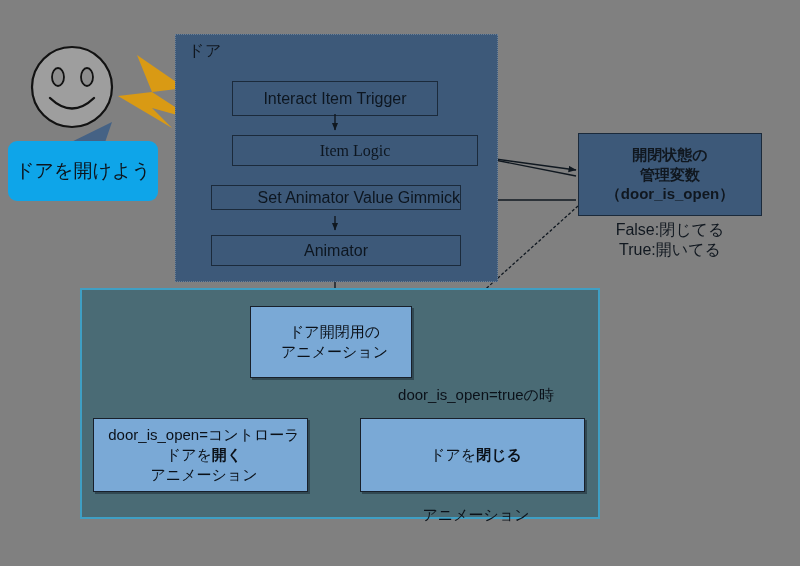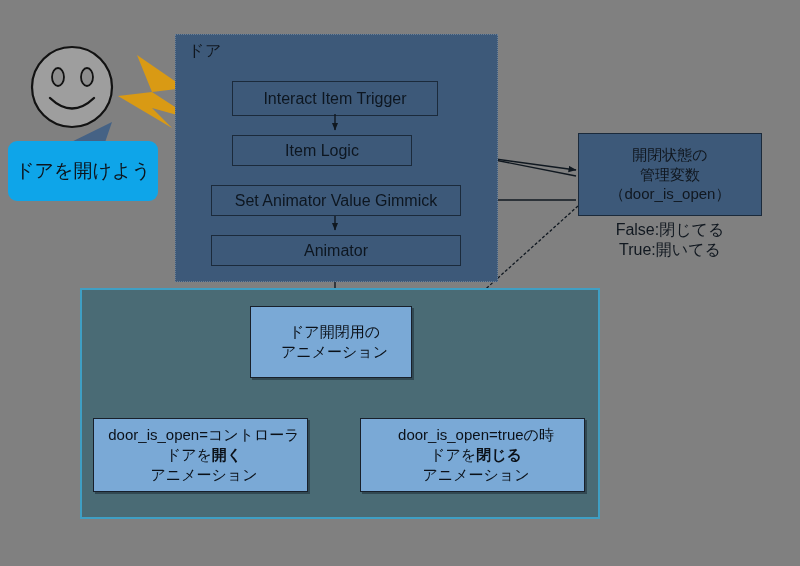--- a/index.html
+++ b/index.html
@@ -78,20 +78,21 @@
     background: #3d5979;
     border: 1px solid #1b2a3b;
     color: #10171f;
     display: flex;
     flex-direction: column;
     align-items: center;
     justify-content: center;
     text-align: center;
     font-size: 15px;
     line-height: 1.3;
+    font-weight: bold;
   }
   .state-legend {
     left: 578px; top: 220px; width: 184px;
     text-align: center;
     color: #111820;
     font-size: 16px;
     line-height: 1.25;
   }
   .state-legend div { white-space: nowrap; }
 
@@ -163,25 +164,25 @@
   </svg>
 
   <div class="abs group-dark">
     <div class="group-label">ドア</div>
   </div>
 
   <div class="abs node-dark" style="left:232px; top:81px; width:206px; height:35px;">
     <span>Interact Item Trigger</span>
   </div>
 
-  <div class="abs node-dark" style="left:232px; top:135px; width:180px; height:31px;">
+  <div class="abs node-dark" style="left:232px; top:135px; width:246px; height:31px;font-family:Liberation Serif, serif;">
     <span>Item Logic</span>
   </div>
 
-  <div class="abs node-dark" style="left:211px; top:185px; width:250px; height:31px;">
+  <div class="abs node-dark" style="left:211px; top:185px; width:250px; height:25px;justify-content:flex-end;">
     <span>Set Animator Value Gimmick</span>
   </div>
 
   <div class="abs node-dark" style="left:211px; top:235px; width:250px; height:31px;">
     <span>Animator</span>
   </div>
 
   <svg class="svg-layer" viewBox="0 0 800 566">
     <path class="edge" d="M335,114 L335,130" marker-end="url(#ah2)"></path>
     <path class="edge" d="M335,216 L335,230" marker-end="url(#ah2)"></path>
@@ -204,21 +205,21 @@
     <span class="lnline">ドア開閉用の</span>
     <span class="lnline">アニメーション</span>
   </div>
 
   <div class="abs node-light" style="left:93px; top:418px; width:215px; height:74px;">
     <span class="lnline">door_is_open=コントローラ</span>
     <span class="lnline"><span>ドアを</span><b>開く</b></span>
     <span class="lnline">アニメーション</span>
   </div>
 
-  <div class="abs node-light" style="left:360px; top:418px; width:225px; height:74px;">
+  <div class="abs node-light" style="left:360px; top:418px; width:225px; height:74px;gap:40px;">
     <span class="lnline">door_is_open=trueの時</span>
     <span class="lnline"><span>ドアを</span><b>閉じる</b></span>
     <span class="lnline">アニメーション</span>
   </div>
 
   <div class="abs bubble">
     <span>ドアを開けよう</span>
   </div>
 
 </div>

